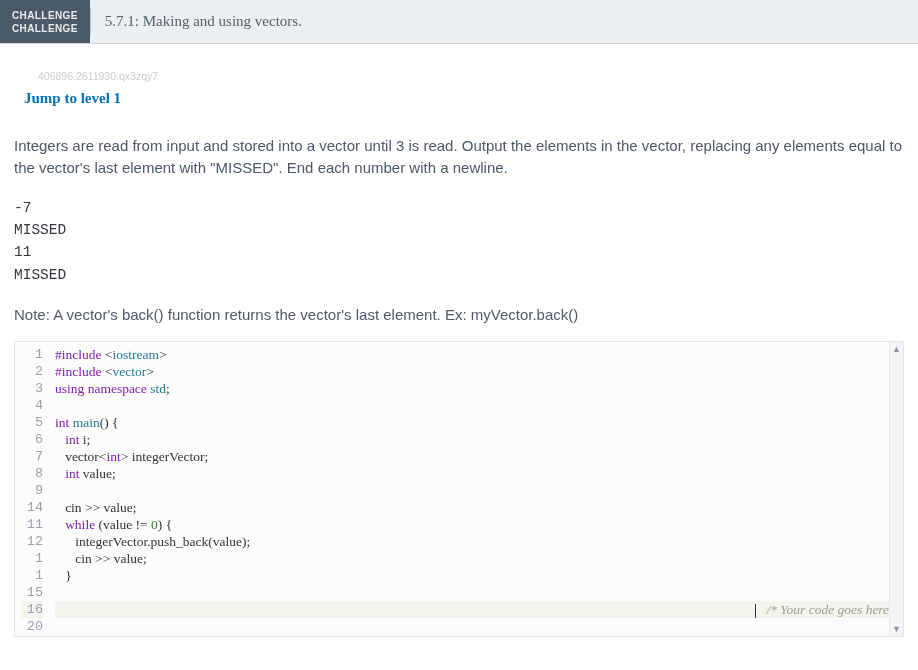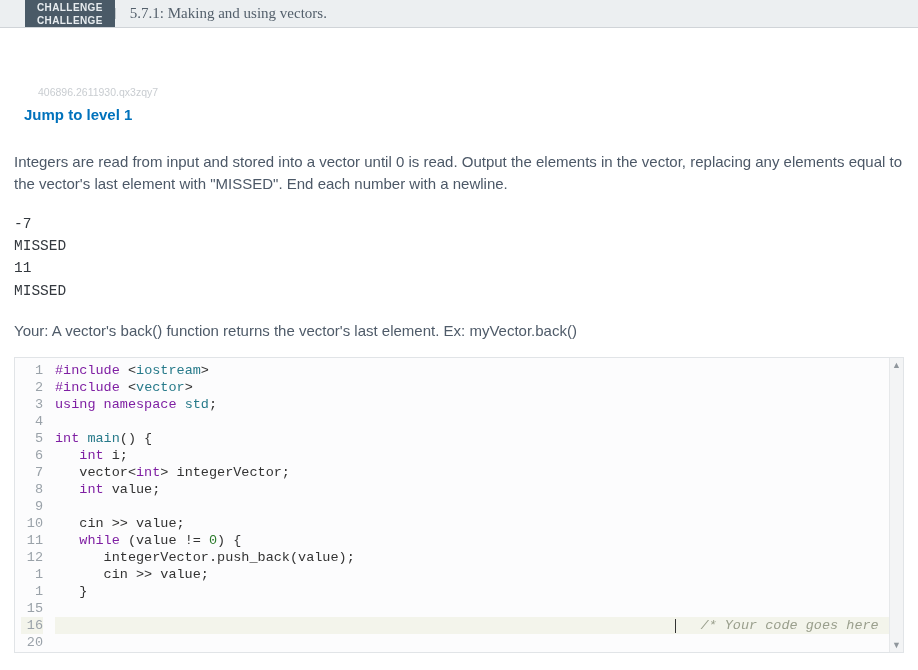--- a/index.html
+++ b/index.html
@@ -8,22 +8,21 @@
     font-size: 14px;
     color: #3a3f45;
     background: #fff;
     width: 918px;
   }
   .header-bar {
     display: flex;
     align-items: stretch;
     background: #eceff1;
     border-bottom: 1px solid #d0d4d8;
-    height: 28px;
-    padding-left: 25px;
+    height: 44px;
   }
   .challenge-box {
     background: #4a5a67;
     color: #e7ecef;
     font-size: 10px;
     font-weight: bold;
     letter-spacing: 0.4px;
     padding: 8px 12px;
     line-height: 1.3;
     display: flex;
@@ -38,36 +37,36 @@
   .title-box {
     padding: 0 14px;
     display: flex;
     align-items: center;
     font-size: 15px;
     color: #54606c;
     font-family: Liberation Serif, serif;
   }
   .content {
     padding: 26px 14px 0 14px;
-    margin-top: 32px;
   }
   .watermark {
     font-size: 10.5px;
     color: #c9cdd1;
     margin-bottom: 8px;
     margin-left: 24px;
   }
   .jump-link {
     display: inline-block;
     color: #0072bc;
     font-weight: bold;
     font-size: 15px;
     margin-left: 10px;
     margin-bottom: 28px;
     cursor: pointer;
+    font-family: Liberation Serif, serif;
   }
   .prompt {
     font-size: 15px;
     color: #4c5867;
     line-height: 1.45;
     margin-bottom: 14px;
   }
   .example-output {
     font-family: "Courier New", monospace;
     font-size: 14.5px;
@@ -101,20 +100,21 @@
     padding: 4px 8px 4px 6px;
     user-select: none;
     background: #fcfcfd;
     min-width: 36px;
   }
   .code {
     padding: 4px 0 4px 4px;
     white-space: pre;
     color: #333;
     flex: 1;
+    font-family: Liberation Serif, serif;
   }
   .gutter div, .code-line { height: 17px; }
   .code-line { white-space: pre; }
   .hl-line { background: #f3f4eb; text-align: right; }
   .kw   { color: #7f1fa3; }   
   .type { color: #277a8a; }   
   .op   { color: #333; }
   .num  { color: #2a7a2a; }
   .cmt  { color: #9a9f8d; font-style: italic; }
   .cursor {
@@ -154,42 +154,42 @@
     <span>CHALLENGE</span>
   </div>
   <div class="divider"></div>
   <div class="title-box">5.7.1: Making and using vectors.</div>
 </div>
 
 <div class="content">
   <div class="watermark">406896.2611930.qx3zqy7</div>
   <a class="jump-link">Jump to level 1</a>
 
-  <p class="prompt">Integers are read from input and stored into a vector until 0 is read. Output the elements in the vector, replacing any elements equal to the vector's last element with "MISSED". End each number with a newline.</p>
+  <p class="prompt">Integers are read from input and stored into a vector until 3 is read. Output the elements in the vector, replacing any elements equal to the vector's last element with "MISSED". End each number with a newline.</p>
 
   <div class="example-output">-7
 MISSED
 11
 MISSED</div>
 
-  <p class="note">Your: A vector's back() function returns the vector's last element. Ex: myVector.back()</p>
+  <p class="note">Note: A vector's back() function returns the vector's last element. Ex: myVector.back()</p>
 
   <div class="editor-wrap">
     <div class="editor">
       <div class="gutter" id="gutter">
           <div>1</div>
           <div>2</div>
           <div>3</div>
           <div>4</div>
           <div>5</div>
           <div>6</div>
           <div>7</div>
           <div>8</div>
           <div>9</div>
-          <div>10</div>
+          <div>14</div>
           <div>11</div>
           <div>12</div>
           <div>1</div>
           <div>1</div>
           <div>15</div>
           <div class="hl-line">16</div>
           <div>20</div>
         </div>
       <div class="code" id="code"><div class="code-line"><span class="kw">#include </span><span class="op">&lt;</span><span class="type">iostream</span><span class="op">&gt;</span></div><div class="code-line"><span class="kw">#include </span><span class="op">&lt;</span><span class="type">vector</span><span class="op">&gt;</span></div><div class="code-line"><span class="kw">using </span><span class="kw">namespace </span><span class="type">std</span><span class="op">;</span></div><div class="code-line"></div><div class="code-line"><span class="kw">int </span><span class="type">main</span><span class="op">() {</span></div><div class="code-line"><span>   </span><span class="kw">int </span><span>i;</span></div><div class="code-line"><span>   vector&lt;</span><span class="kw">int</span><span>&gt; integerVector;</span></div><div class="code-line"><span>   </span><span class="kw">int </span><span>value;</span></div><div class="code-line"></div><div class="code-line"><span>   cin &gt;&gt; value;</span></div><div class="code-line"><span>   </span><span class="kw">while </span><span>(value != </span><span class="num">0</span><span>) {</span></div><div class="code-line"><span>      integerVector.push_back(value);</span></div><div class="code-line"><span>      cin &gt;&gt; value;</span></div><div class="code-line"><span>   }</span></div><div class="code-line"></div><div class="code-line hl-line"><span class="cursor"></span><span>   </span><span class="cmt">/* Your code goes here */</span></div><div class="code-line"></div></div>
     </div>

